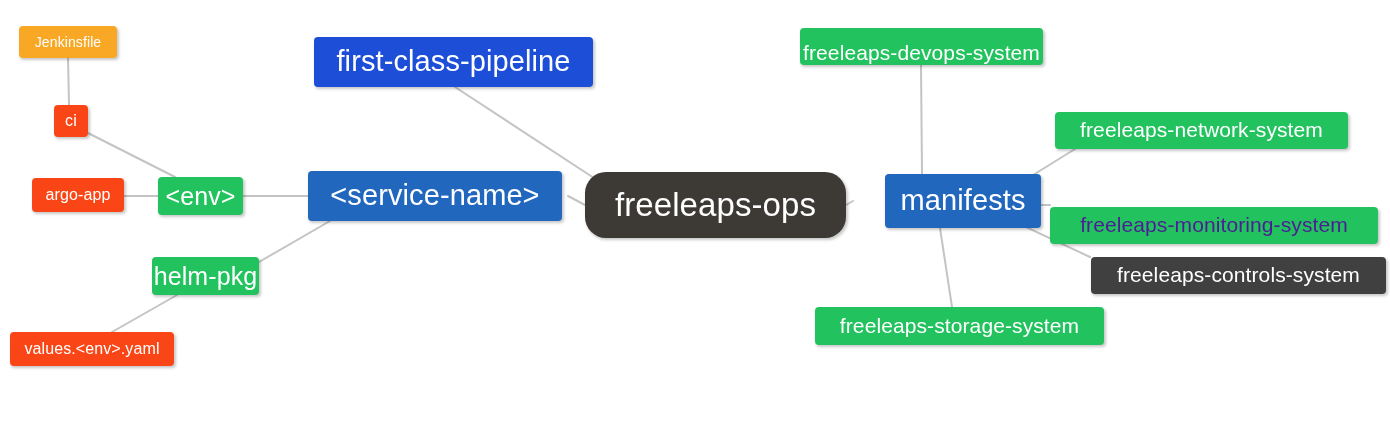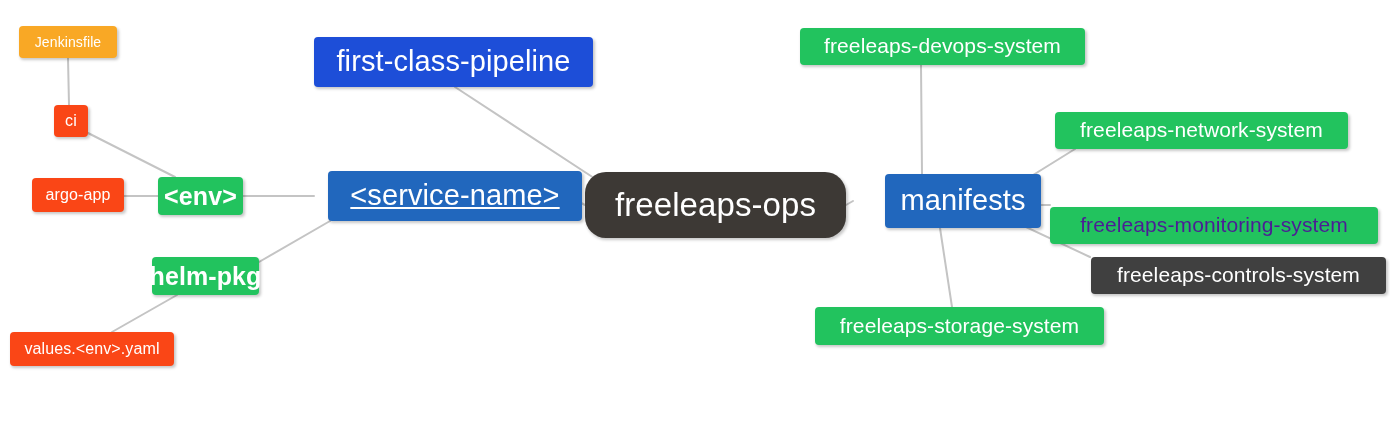--- a/index.html
+++ b/index.html
@@ -41,21 +41,21 @@
     box-shadow: 1.5px 2px 3px rgba(0,0,0,0.22);
     letter-spacing: 0.1px;
   }
   .node-label {
     display: block;
     padding: 0 2px;
   }
   
   .lvl-root   { font-size: 33px; border-radius: 21px; }
   .lvl-big    { font-size: 29px; }
-  .lvl-mid    { font-size: 25px; font-weight: bold; }
+  .lvl-mid    { font-size: 25px; }
   .lvl-small  { font-size: 21px; }
   .lvl-tiny   { font-size: 16px; }
   .lvl-micro  { font-size: 14px; }
 </style>
 </head>
 <body>
 
 <div id="mindmap-canvas">
   <svg id="edge-layer" viewBox="0 0 1390 421" xmlns="http://www.w3.org/2000/svg">
       <line x1="585" y1="205" x2="568" y2="196" stroke="#c4c4c4" stroke-width="2" stroke-linecap="round"></line>
@@ -88,30 +88,30 @@
       </div>
       <div class="node lvl-mid" style="left: 152px; top: 257px; width: 107px; height: 38px; background: rgb(34, 195, 94); color: rgb(255, 255, 255); justify-content: center;">
         <span class="node-label">helm-pkg</span>
       </div>
       <div class="node lvl-tiny" style="left: 10px; top: 332px; width: 164px; height: 34px; background: rgb(250, 70, 22); color: rgb(255, 255, 255); text-align: right;">
         <span class="node-label">values.&lt;env&gt;.yaml</span>
       </div>
       <div class="node lvl-big" style="left: 314px; top: 37px; width: 279px; height: 50px; background: #1d4ed8; color: rgb(255, 255, 255);">
         <span class="node-label">first-class-pipeline</span>
       </div>
-      <div class="node lvl-big" style="left: 328px; top: 171px; width: 254px; height: 50px; background: rgb(33, 103, 189); color: rgb(255, 255, 255); text-decoration: underline;">
+      <div class="node lvl-big" style="left: 308px; top: 171px; width: 254px; height: 50px; background: rgb(33, 103, 189); color: rgb(255, 255, 255);">
         <span class="node-label">&lt;service-name&gt;</span>
       </div>
       <div class="node lvl-root" style="left: 585px; top: 172px; width: 261px; height: 66px; background: rgb(61, 57, 53); color: rgb(255, 255, 255);">
         <span class="node-label">freeleaps-ops</span>
       </div>
       <div class="node lvl-big" style="left: 853px; top: 174px; width: 156px; height: 54px; background: rgb(33, 103, 189); color: rgb(255, 255, 255); margin-left: 32px;">
         <span class="node-label">manifests</span>
       </div>
-      <div class="node lvl-small" style="left: 800px; top: 28px; width: 285px; height: 37px; background: rgb(34, 195, 94); color: rgb(255, 255, 255);">
+      <div class="node lvl-small" style="left: 800px; top: 28px; width: 243px; height: 37px; background: rgb(34, 195, 94); color: rgb(255, 255, 255); align-items: flex-end;">
         <span class="node-label">freeleaps-devops-system</span>
       </div>
       <div class="node lvl-small" style="left: 1055px; top: 112px; width: 293px; height: 37px; background: rgb(34, 195, 94); color: rgb(255, 255, 255);">
         <span class="node-label">freeleaps-network-system</span>
       </div>
       <div class="node lvl-small" style="left: 1050px; top: 187px; width: 328px; height: 37px; background: rgb(34, 195, 94); color: #4c1d95; margin-top: 20px;">
         <span class="node-label">freeleaps-monitoring-system</span>
       </div>
       <div class="node lvl-small" style="left: 1062px; top: 257px; width: 295px; height: 37px; background: #404040; color: rgb(255, 255, 255); margin-left: 29px;">
         <span class="node-label">freeleaps-controls-system</span>

